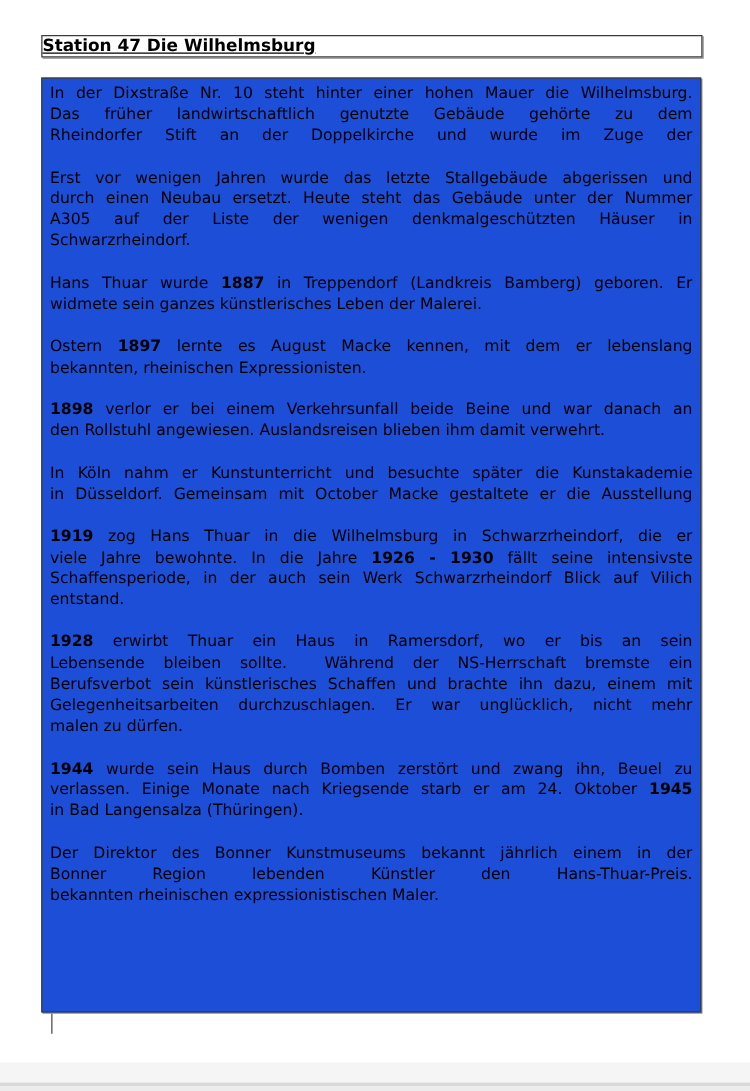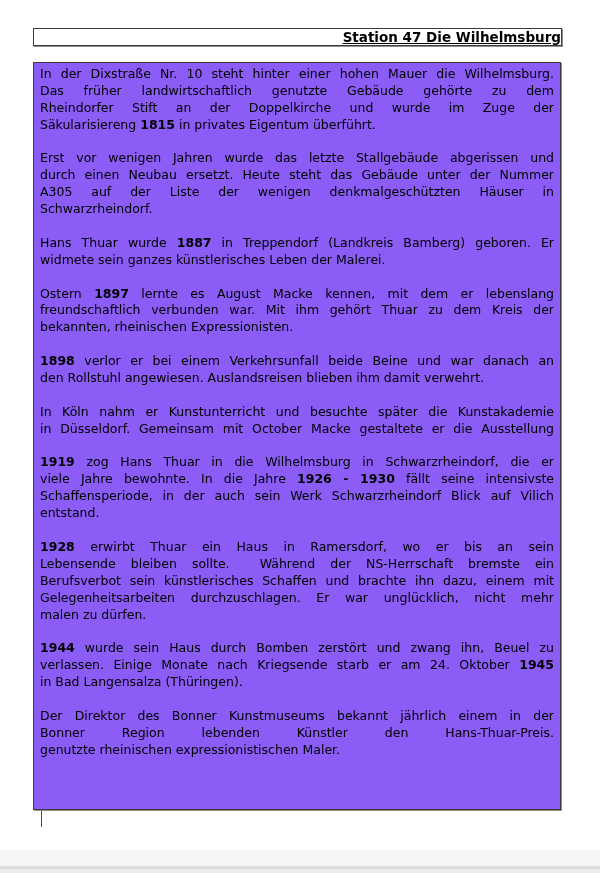--- a/index.html
+++ b/index.html
@@ -14,38 +14,38 @@
   .stage { position: absolute; left: 0; top: 0; width: 600px; height: 873px; }
 
   .title-box {
     position: absolute;
     left: 33px; top: 28px;
     width: 529px; height: 18px;
     box-sizing: border-box;
     border: 1px solid #3c3c3c;
     box-shadow: 1px 1px 0 #8f8f8f;
     background: #ffffff;
-    display: flex; align-items: center; justify-content: flex-end;
+    display: flex; align-items: center; justify-content: flex-start;
   }
   .title-text {
     font-size: 13.5px;
     font-weight: bold;
     text-decoration: underline;
     white-space: nowrap;
     line-height: 16px;
   }
 
   .main-box {
     position: absolute;
     left: 33px; top: 62px;
     width: 528px; height: 748px;
     box-sizing: border-box;
     border: 1px solid #3c3c3c;
     box-shadow: 1px 1px 0 #8f8f8f;
-    background: #8b5cf6;
+    background: #1d4ed8;
     padding: 3px 6px 0 6px;
     overflow: hidden;
   }
   .para { margin: 0 0 16.9px 0; }
   .para:last-child { margin-bottom: 0; }
   .line {
     font-size: 12.5px;
     line-height: 16.9px;
     height: 16.9px;
     overflow: hidden;
@@ -90,35 +90,33 @@
   <div class="title-box">
     <div class="title-text">Station 47 Die Wilhelmsburg</div>
   </div>
 
   <div class="main-box">
     <div>
         <div class="para">
           <div class="line">In der Dixstraße Nr. 10 steht hinter einer hohen Mauer die Wilhelmsburg.</div>
           <div class="line">Das früher landwirtschaftlich genutzte Gebäude gehörte zu dem</div>
           <div class="line">Rheindorfer Stift an der Doppelkirche und wurde im Zuge der</div>
-          <div class="line last">Säkularisiereng <b>1815</b> in privates Eigentum überführt.</div>
         </div>
         <div class="para">
           <div class="line">Erst vor wenigen Jahren wurde das letzte Stallgebäude abgerissen und</div>
           <div class="line">durch einen Neubau ersetzt. Heute steht das Gebäude unter der Nummer</div>
           <div class="line">A305 auf der Liste der wenigen denkmalgeschützten Häuser in</div>
           <div class="line last">Schwarzrheindorf.</div>
         </div>
         <div class="para">
           <div class="line">Hans Thuar wurde <b>1887</b> in Treppendorf (Landkreis Bamberg) geboren. Er</div>
           <div class="line last">widmete sein ganzes künstlerisches Leben der Malerei.</div>
         </div>
         <div class="para">
           <div class="line">Ostern <b>1897</b> lernte es August Macke kennen, mit dem er lebenslang</div>
-          <div class="line">freundschaftlich verbunden war. Mit ihm gehört Thuar zu dem Kreis der</div>
           <div class="line last">bekannten, rheinischen Expressionisten.</div>
         </div>
         <div class="para">
           <div class="line"><b>1898</b> verlor er bei einem Verkehrsunfall beide Beine und war danach an</div>
           <div class="line last">den Rollstuhl angewiesen. Auslandsreisen blieben ihm damit verwehrt.</div>
         </div>
         <div class="para">
           <div class="line">In Köln nahm er Kunstunterricht und besuchte später die Kunstakademie</div>
           <div class="line">in Düsseldorf. Gemeinsam mit October Macke gestaltete er die Ausstellung</div>
         </div>
@@ -136,21 +134,21 @@
           <div class="line last">malen zu dürfen.</div>
         </div>
         <div class="para">
           <div class="line"><b>1944</b> wurde sein Haus durch Bomben zerstört und zwang ihn, Beuel zu</div>
           <div class="line">verlassen. Einige Monate nach Kriegsende starb er am 24. Oktober <b>1945</b></div>
           <div class="line last">in Bad Langensalza (Thüringen).</div>
         </div>
         <div class="para">
           <div class="line">Der Direktor des Bonner Kunstmuseums bekannt jährlich einem in der</div>
           <div class="line">Bonner Region lebenden Künstler den Hans-Thuar-Preis.</div>
-          <div class="line last">genutzte rheinischen expressionistischen Maler.</div>
+          <div class="line last">bekannten rheinischen expressionistischen Maler.</div>
         </div>
       </div>
   </div>
 
   <div class="text-cursor"></div>
 
   <div class="bottom-track"></div>
   <div class="bottom-divider"></div>
   <div class="bottom-strip"></div>
 

